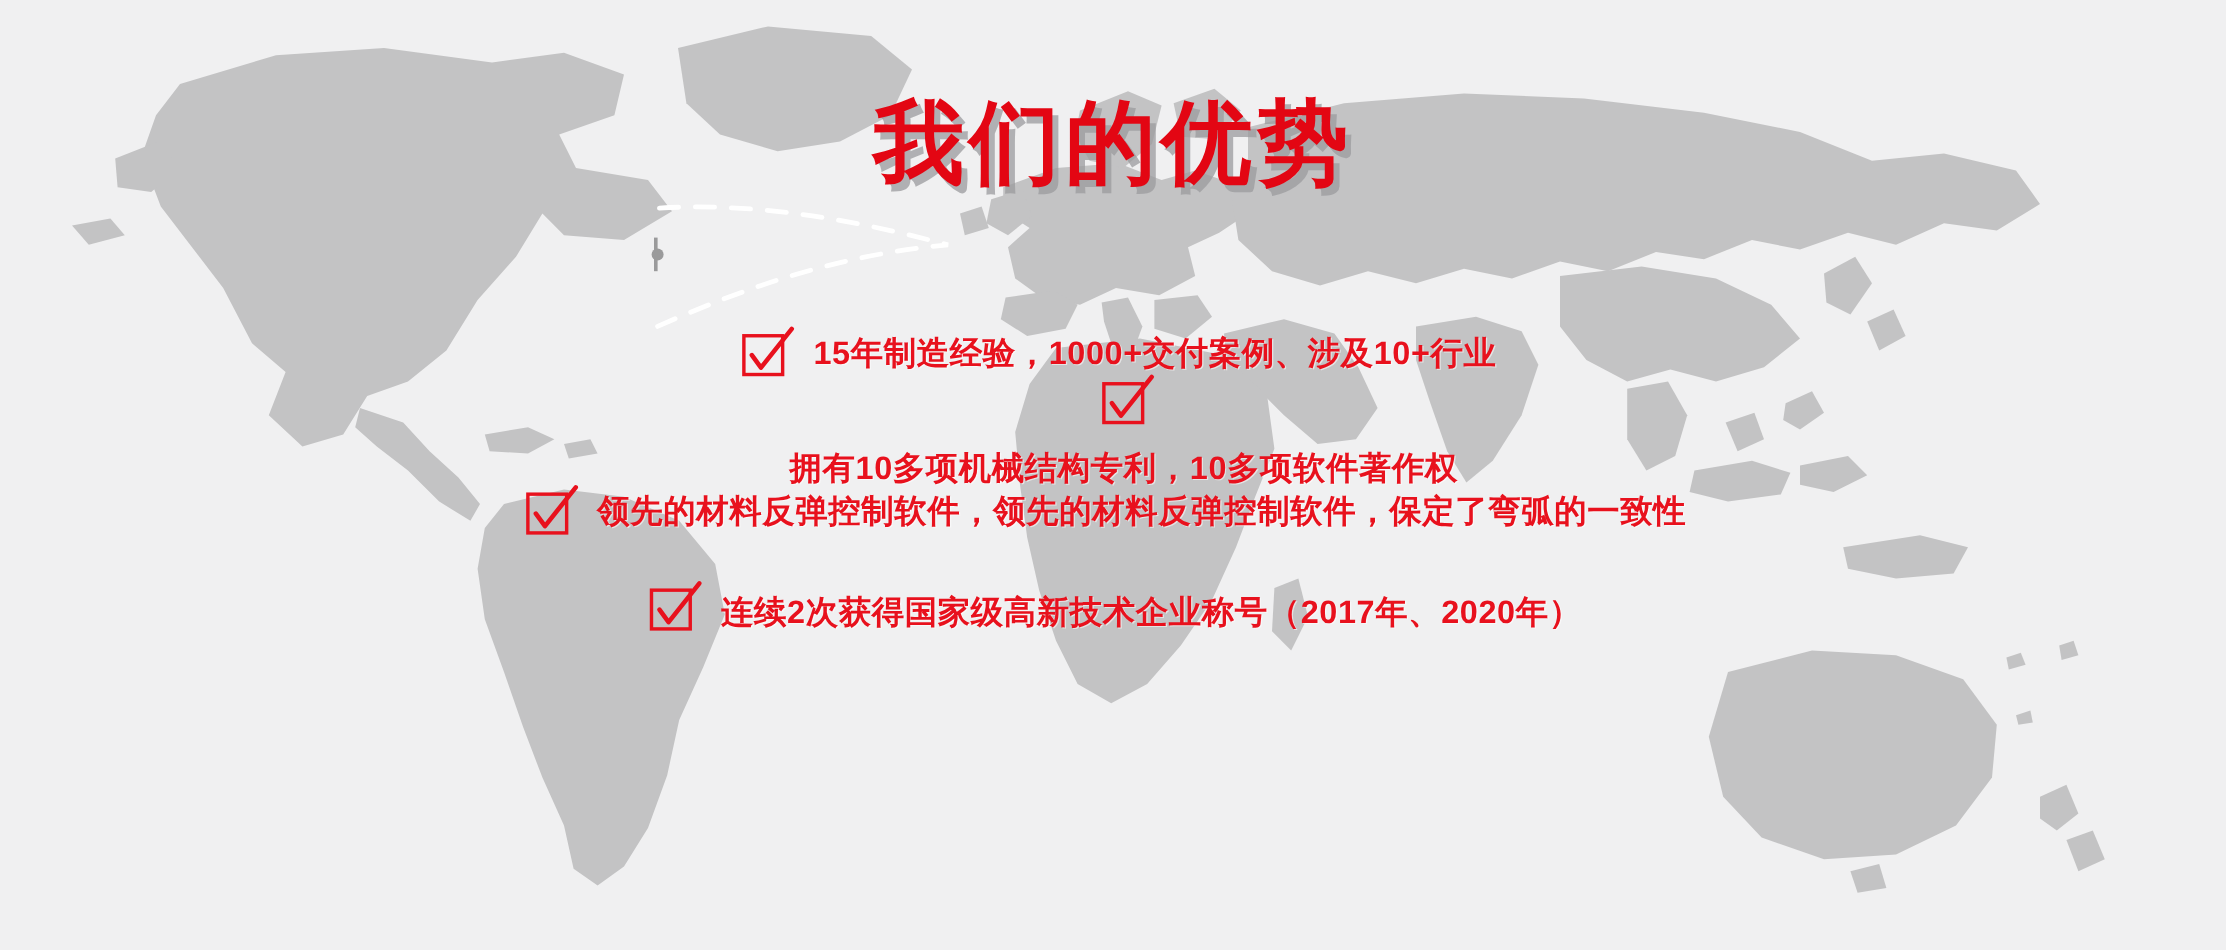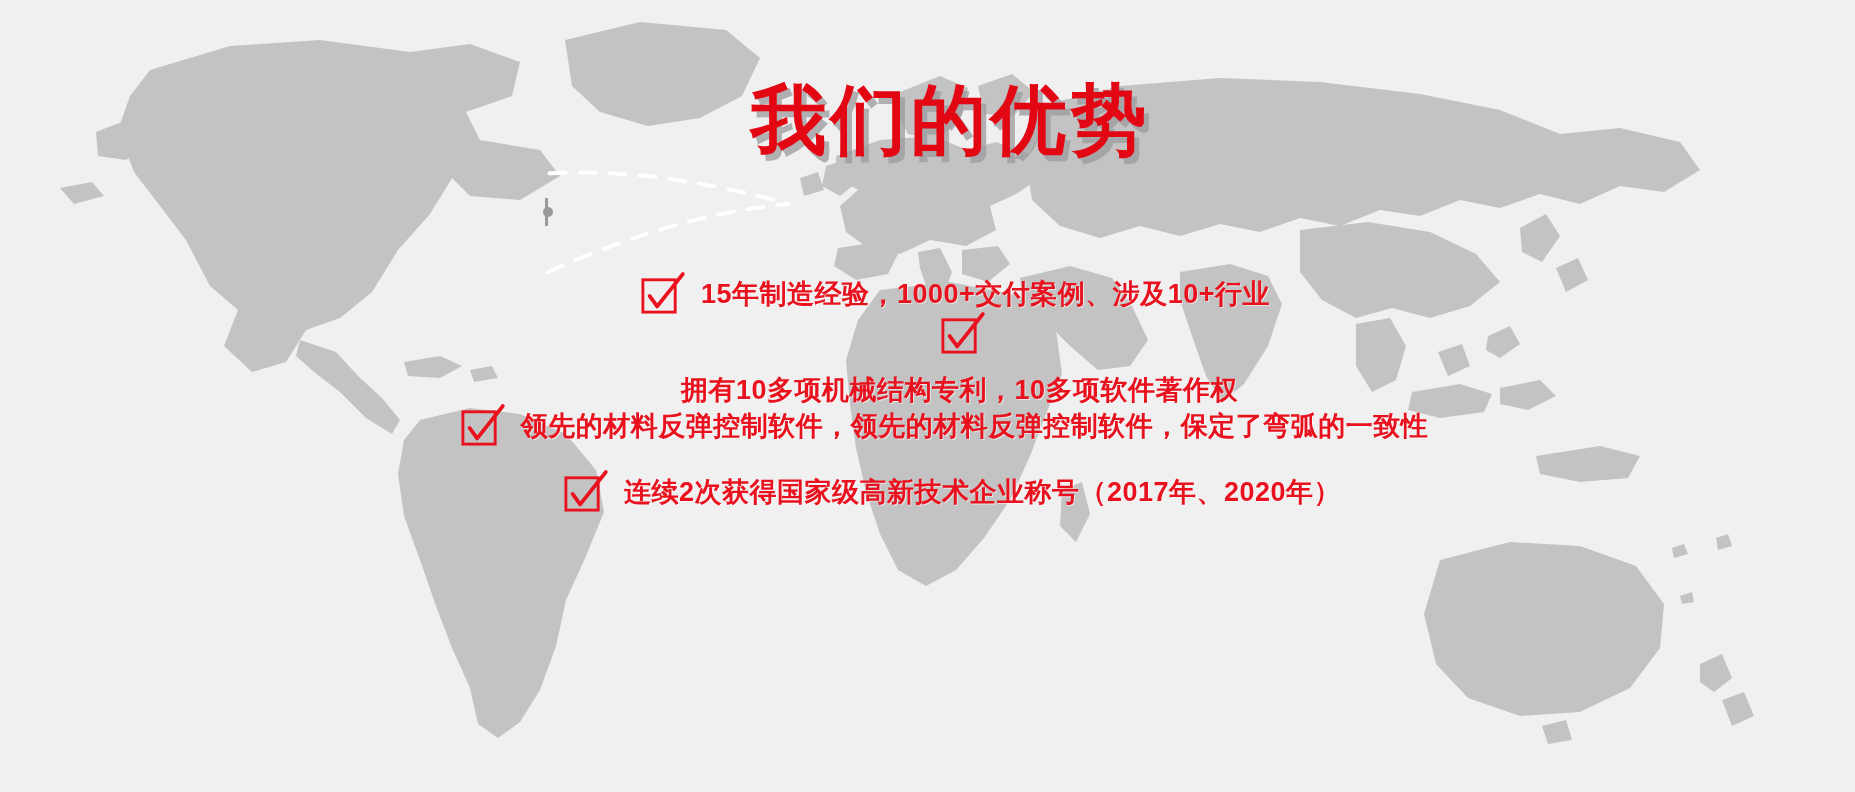--- a/index.html
+++ b/index.html
@@ -11,21 +11,20 @@
     background: #f0f0f1;
     font-family: "Liberation Sans", "DejaVu Sans", sans-serif;
   }
 
   #banner {
     position: relative;
     width: 1855px;
     height: 792px;
     background: #f0f0f1;
     overflow: hidden;
-    padding-left: 23px;
   }
 
   
   #world-map {
     position: absolute;
     inset: 0;
     width: 100%;
     height: 100%;
     z-index: 0;
     pointer-events: none;
@@ -96,21 +95,21 @@
     white-space: nowrap;
     text-shadow: 1px 1px 0 rgba(255,255,255,0.55);
     line-height: 1.1;
   }
 
   
   .row-0 { margin-left: 10px; }
   .row-1 { margin-left: 18px; flex-direction: column; }
   .row-2 { margin-left: -12px; }
   .row-3 { margin-left: 28px; }
-  .row-4 { margin-left: 4px; }
+  .row-4 { margin-left: 4px; align-items: flex-end; }
 </style>
 </head>
 <body>
 
 <div id="banner">
 
   <div id="world-map">
     <svg viewBox="0 0 1855 792" preserveAspectRatio="xMidYMid slice">
       <g class="landmass">
 

